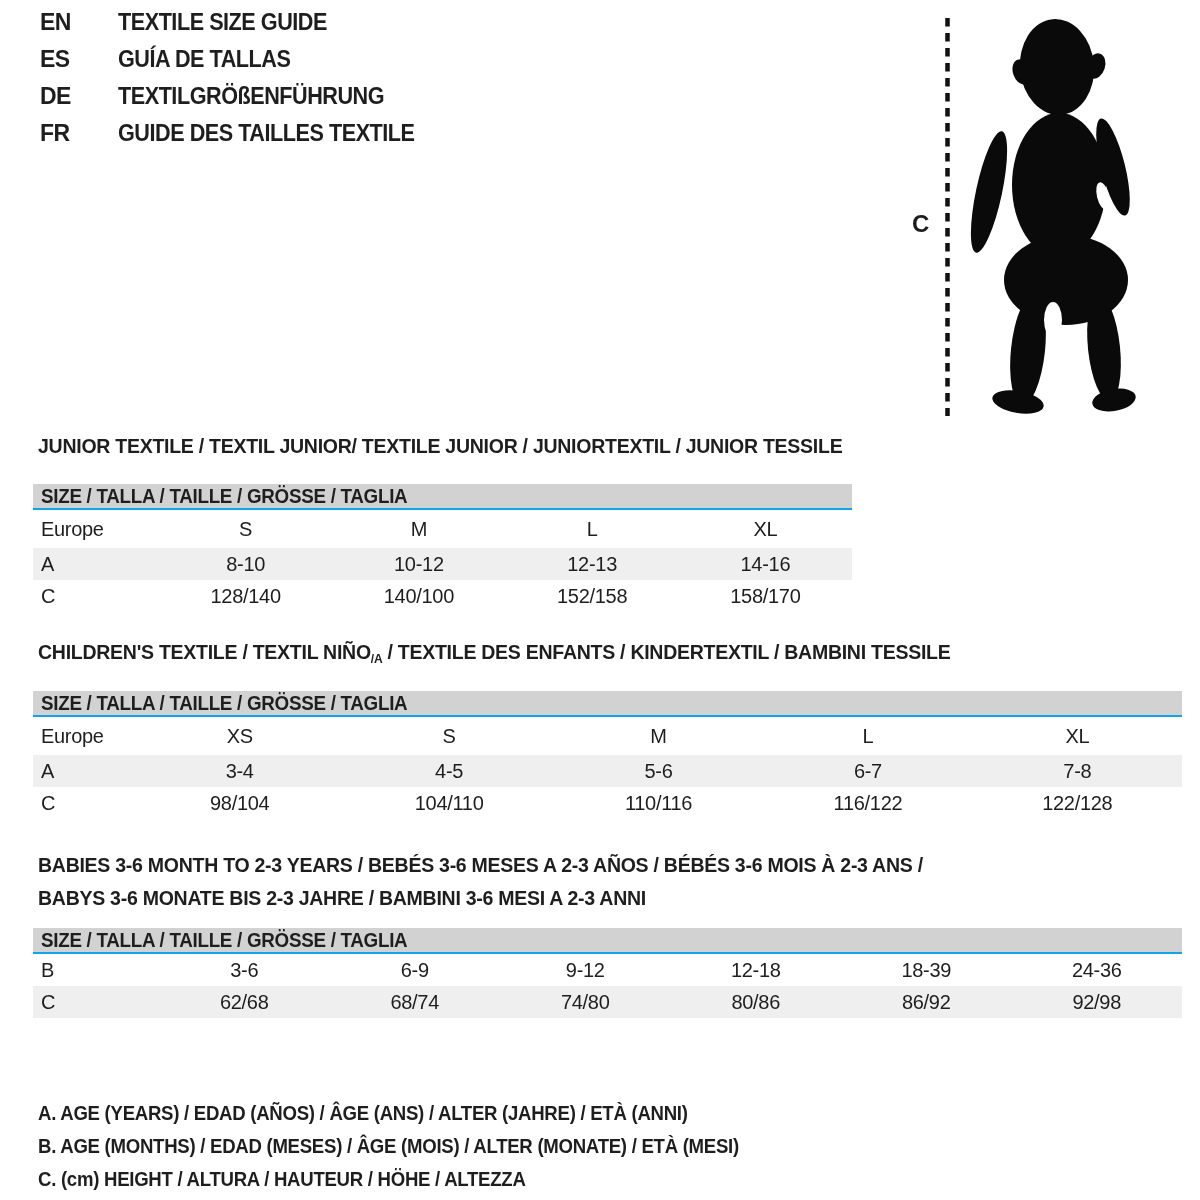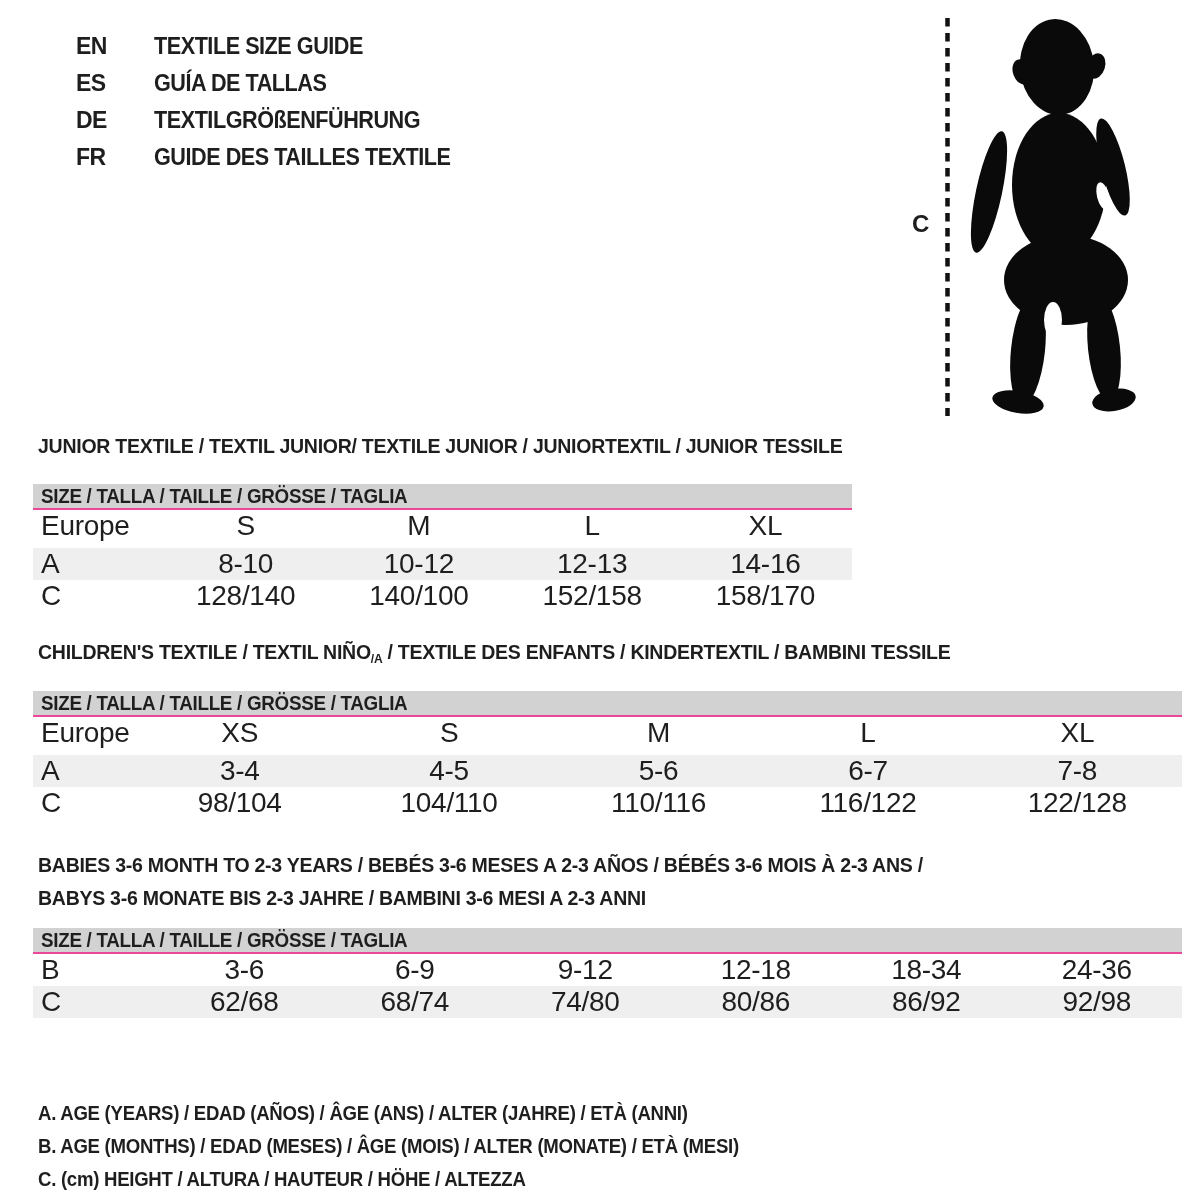--- a/index.html
+++ b/index.html
@@ -2,46 +2,46 @@
 <html><head>
 <meta charset="utf-8">
 <title>Textile Size Guide</title>
 <style>
   html,body{margin:0;padding:0;}
   body{
     width:1200px;height:1200px;position:relative;background:#ffffff;
     font-family:"Liberation Sans", sans-serif;color:#1e1e1e;overflow:hidden;
   }
   
-  .lang-block{position:absolute;left:40px;top:28px;margin-left:36px;}
+  .lang-block{position:absolute;left:40px;top:4px;}
   .lang-row{display:flex;height:37px;align-items:center;}
   .lang-code{width:78px;font-weight:bold;font-size:23px;letter-spacing:-0.5px;}
   .lang-title{font-weight:bold;font-size:23px;letter-spacing:-0.5px;white-space:nowrap;
     transform:scaleX(0.94);transform-origin:left center;}
   
   .measure-line{position:absolute;left:943px;top:16px;}
   .figure-label{position:absolute;left:912px;top:210px;font-weight:bold;font-size:24px;}
   .silhouette{position:absolute;left:956px;top:10px;}
   
   .section-title{position:absolute;left:38px;font-weight:bold;font-size:21px;
     letter-spacing:-0.3px;white-space:nowrap;transform:scaleX(0.93);transform-origin:left center;}
   #junior-title{top:434px;}
   #children-title{top:640px;}
   #babies-title{top:848px;line-height:33px;}
   .title-sub{font-size:13px;vertical-align:-4px;}
   
   .size-table{position:absolute;}
   #junior-table{left:33px;top:484px;width:819px;}
   #children-table{left:33px;top:691px;width:1149px;}
   #babies-table{left:33px;top:928px;width:1149px;}
-  .band{height:24px;background:#d2d2d2;border-bottom:2px solid #ec4899;
+  .band{height:24px;background:#d2d2d2;border-bottom:2px solid #0ea5e9;
     font-weight:bold;font-size:20px;line-height:25px;padding-left:8px;}
   .band-text{display:inline-block;letter-spacing:-0.3px;white-space:nowrap;
     transform:scaleX(0.94);transform-origin:left center;}
-  .trow{display:flex;height:32px;font-size:28px;}
+  .trow{display:flex;align-items:center;height:32px;font-size:20px;}
   .trow.tall{height:38px;}
   .trow.alt{background:#efefef;}
   .cell-label{flex:0 0 112px;padding-left:8px;letter-spacing:-0.3px;}
   #junior-table .cell-label{flex-basis:118px;}
   #children-table .cell-label{flex-basis:94px;}
   #babies-table .cell-label{flex-basis:118px;}
   .cell-value{flex:1;text-align:center;letter-spacing:-0.3px;}
   
   .footnotes{position:absolute;left:38px;top:1102px;}
   .footnote{height:33px;font-weight:bold;font-size:20px;letter-spacing:-0.3px;
@@ -172,21 +172,21 @@
   <div class="band">
     <span class="band-text">SIZE / TALLA / TAILLE / GRÖSSE / TAGLIA</span>
   </div>
   <div class="trows">
       <div class="trow">
         <span class="cell-label">B</span>
         <span class="cell-value">3-6</span>
         <span class="cell-value">6-9</span>
         <span class="cell-value">9-12</span>
         <span class="cell-value">12-18</span>
-        <span class="cell-value">18-34</span>
+        <span class="cell-value">18-39</span>
         <span class="cell-value">24-36</span>
       </div>
       <div class="trow alt">
         <span class="cell-label">C</span>
         <span class="cell-value">62/68</span>
         <span class="cell-value">68/74</span>
         <span class="cell-value">74/80</span>
         <span class="cell-value">80/86</span>
         <span class="cell-value">86/92</span>
         <span class="cell-value">92/98</span>

